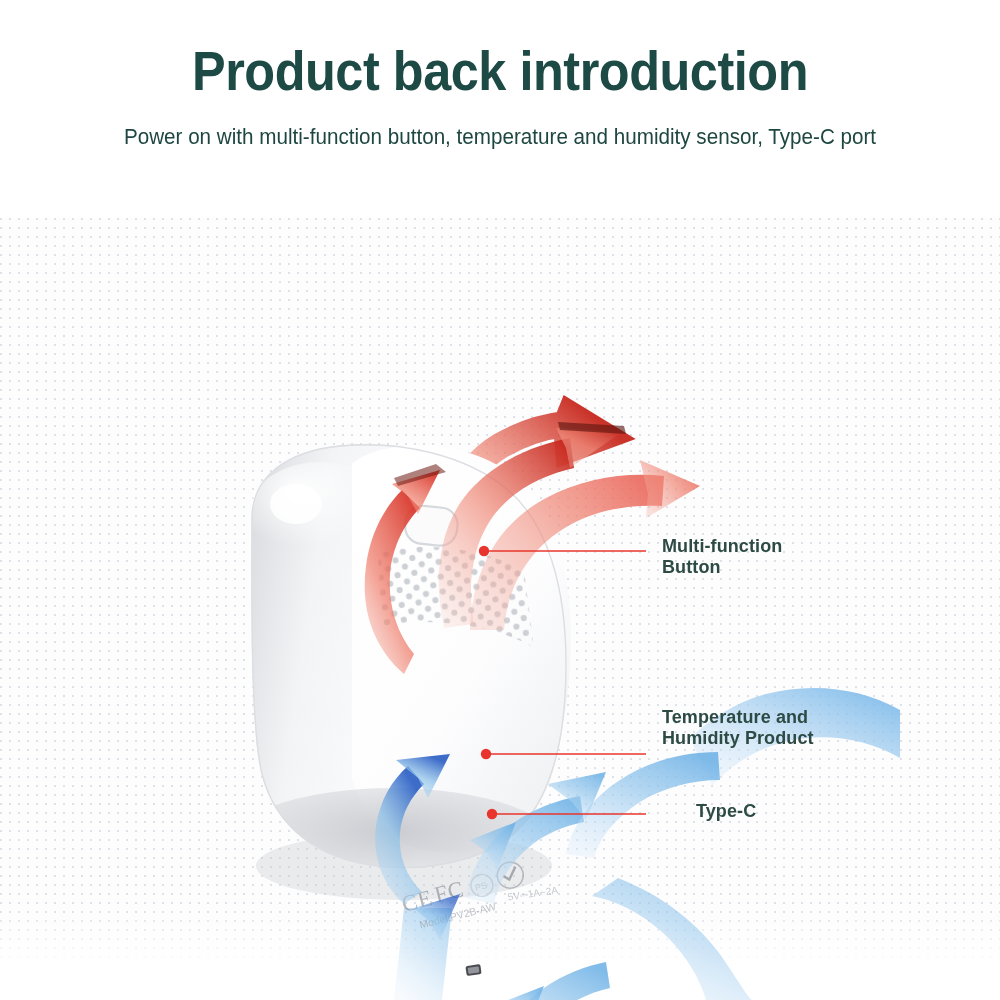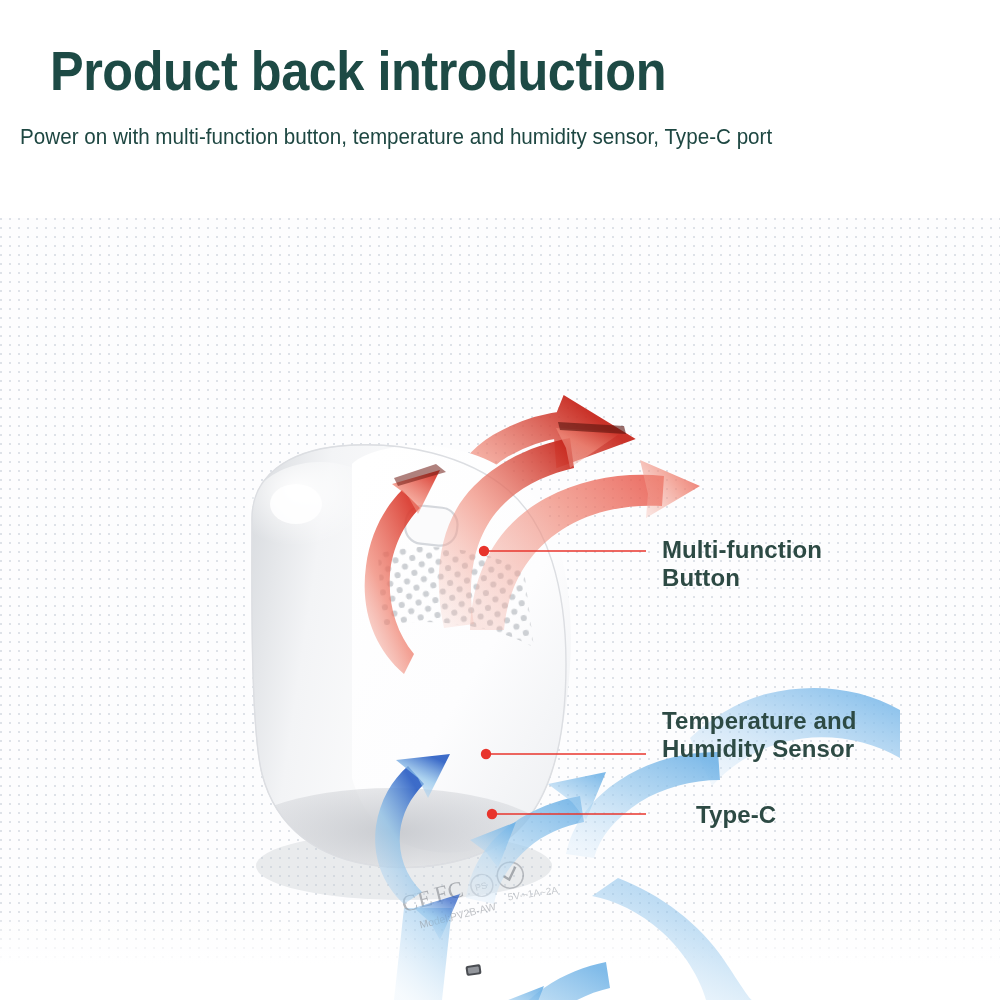--- a/index.html
+++ b/index.html
@@ -38,21 +38,21 @@
     height: 60px;
     background: linear-gradient(to bottom, rgba(255,255,255,0) 0%, #ffffff 92%);
   }
 
   
   .header {
     position: absolute;
     left: 0;
     top: 0;
     width: 1000px;
-    text-align: left;
+    text-align: center;
   }
   .title {
     margin: 0;
     padding-top: 42px;
     font-size: 56px;
     line-height: 1.05;
     font-weight: bold;
     letter-spacing: -0.5px;
     color: #1d4a45;
     transform: scaleX(.90);
@@ -78,21 +78,21 @@
     width: 1000px;
     height: 782px;
   }
   .stage svg { display: block; }
 
   
   .callout {
     position: absolute;
     color: #2d4a44;
     font-weight: bold;
-    font-size: 24px;
+    font-size: 18px;
     line-height: 1.16;
     letter-spacing: .1px;
     white-space: pre-line;
   }
   .callout-mfb     { left: 662px; top: 536px; }
   .callout-sensor  { left: 662px; top: 707px; }
   .callout-typec   { left: 696px; top: 801px; }
 </style>
 </head>
 <body>
@@ -310,17 +310,17 @@
         <line x1="492" y1="596" x2="646" y2="596" stroke="#e8342c" stroke-width="1.6"></line>
         <circle cx="492" cy="596" r="5.2" fill="#e8342c"></circle>
       </g>
     </svg>
   </div>
 
   <div class="callout callout-mfb">Multi-function
 Button</div>
 
   <div class="callout callout-sensor">Temperature and
-Humidity Sensor</div>
+Humidity Product</div>
 
   <div class="callout callout-typec">Type-C</div>
 
 </div>
 
 </body></html>

